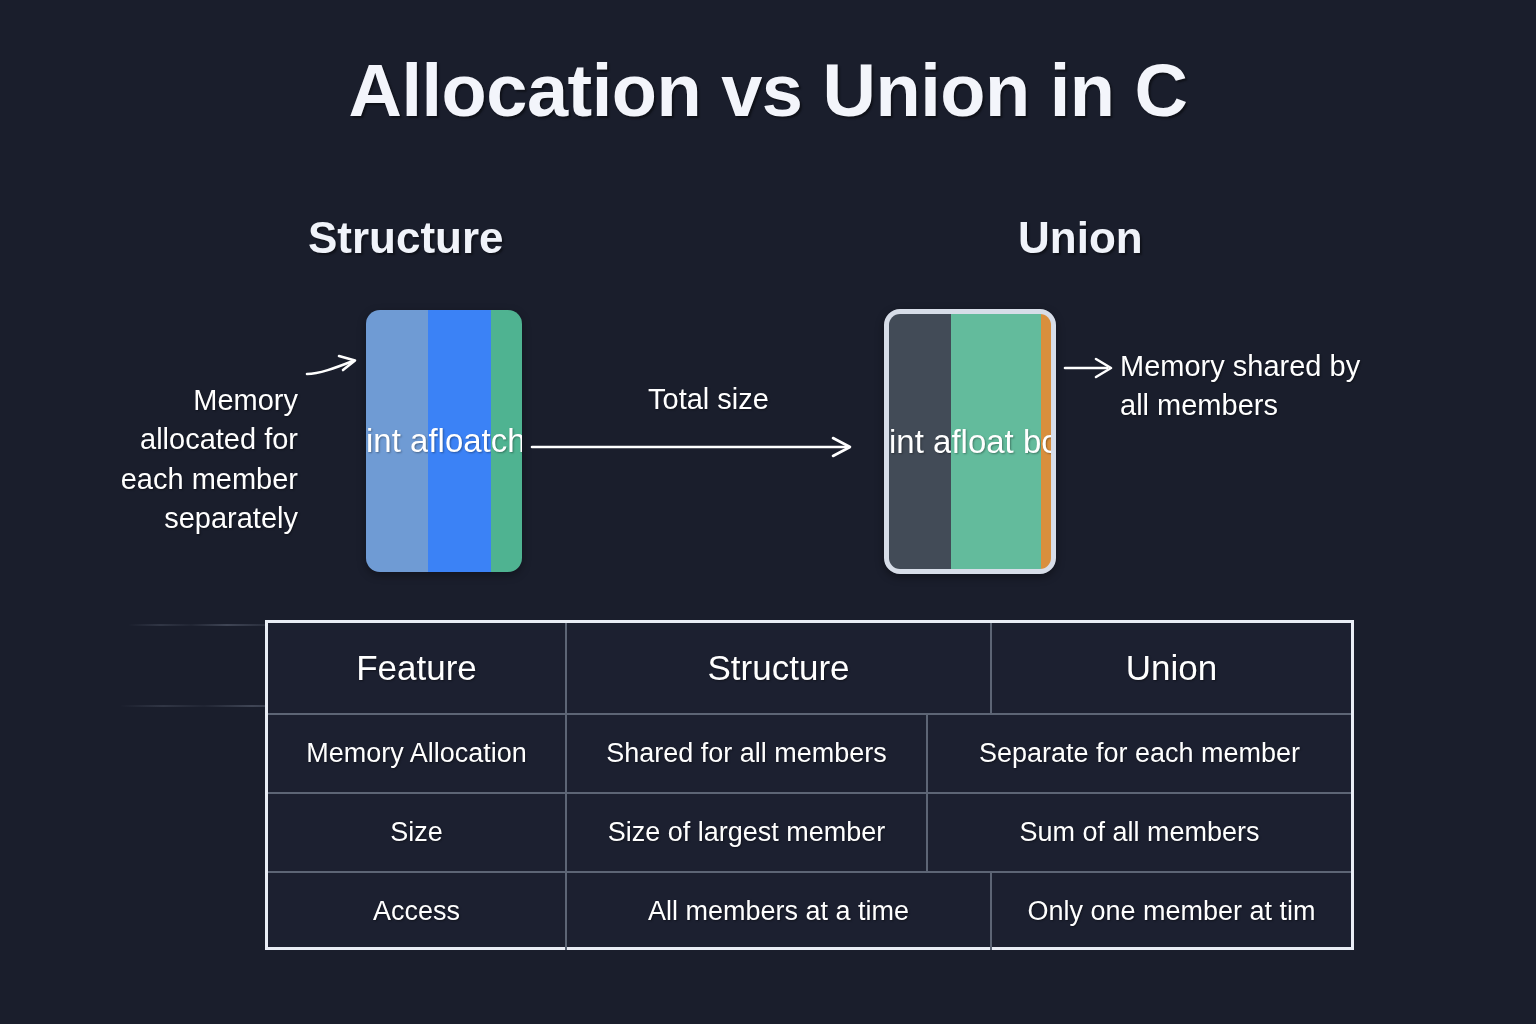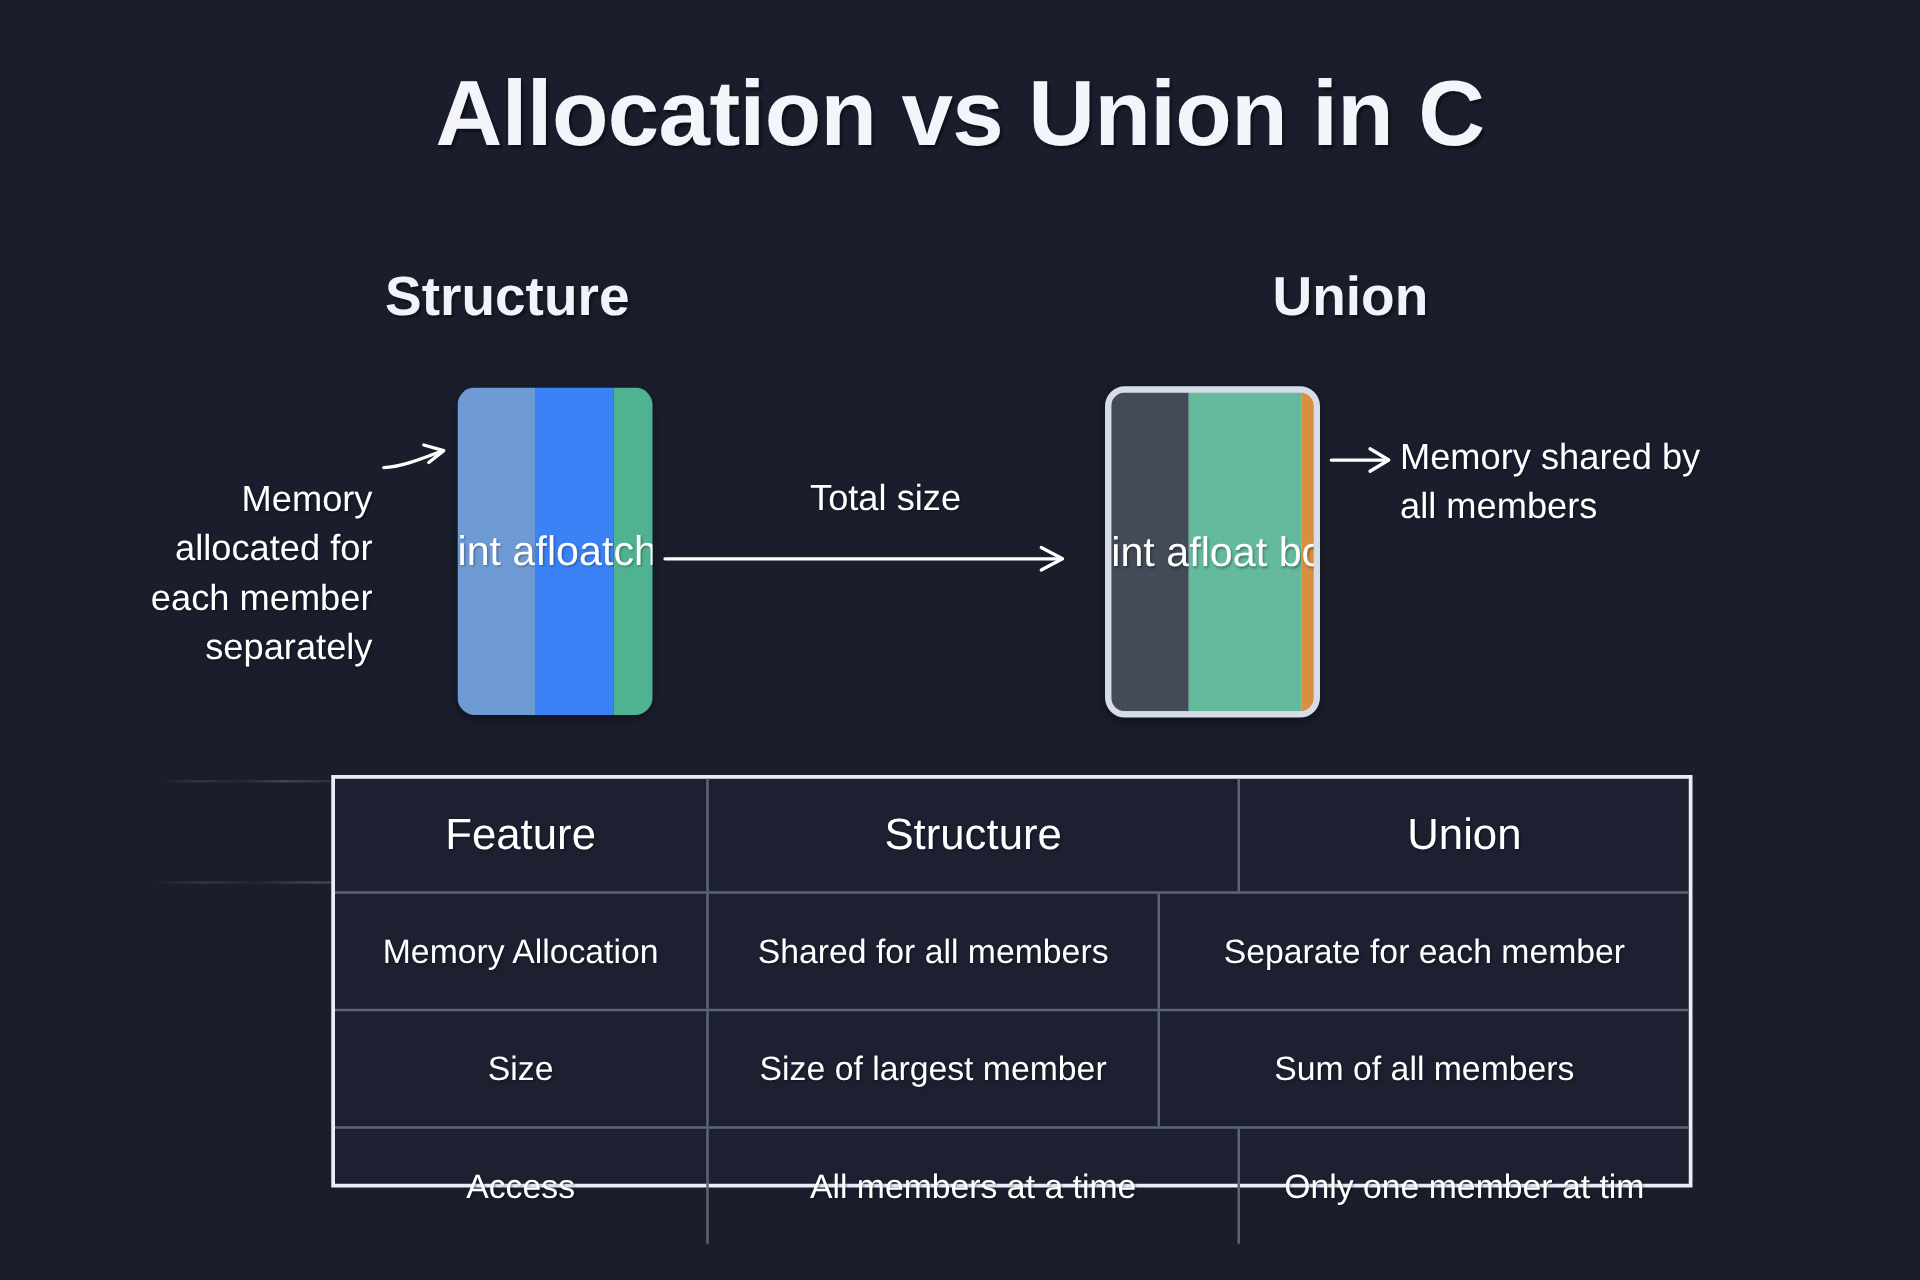--- a/index.html
+++ b/index.html
@@ -78,21 +78,21 @@
   
   #comparison-table {
     position: absolute; left: 265px; top: 620px;
     width: 1089px; height: 330px;
     border: 3px solid #e9edf5;
     background: #1c2030;
   }
   .trow { display: flex; width: 100%; }
   .trow + .trow { border-top: 2px solid #5d6575; }
   .thead-row { height: 90px; }
-  .tbody-row { height: 94px; text-align: center; }
+  .tbody-row { height: 79px; text-align: center; }
   .tcell {
     display: flex; align-items: center; justify-content: center;
     color: #ffffff; overflow: hidden; white-space: nowrap;
     text-shadow: 1px 1px 2px rgba(0,0,0,0.4);
   }
   .tcell + .tcell { border-left: 2px solid #5d6575; }
   .c0 { width: 297px; border-radius: 15px; }
   .c1 { width: 425px; }
   .c2 { width: 361px; }
   .thead-row .tcell { font-size: 35px; }

